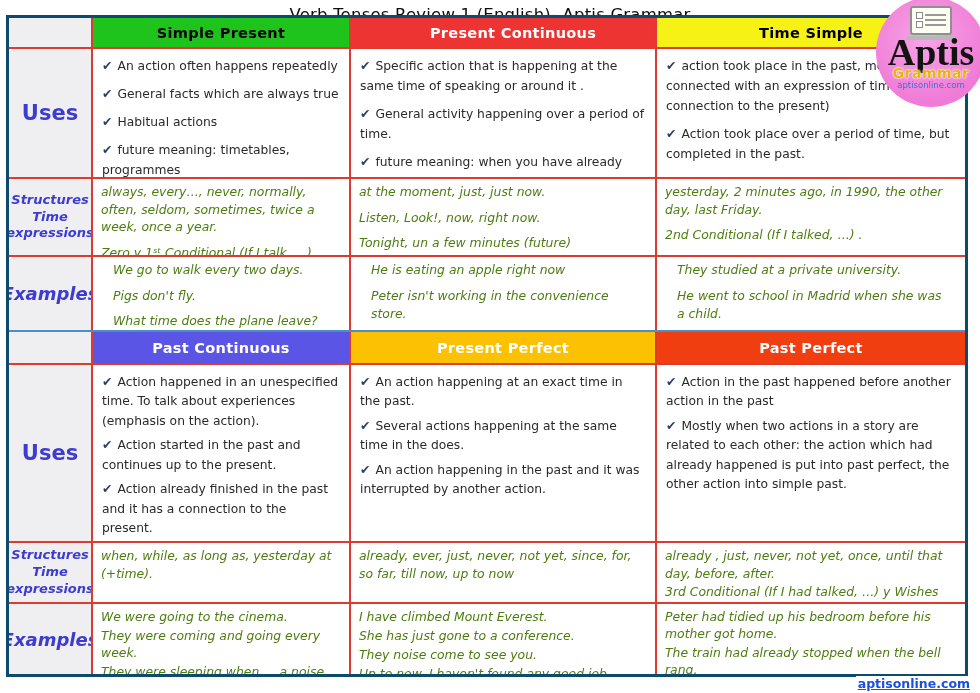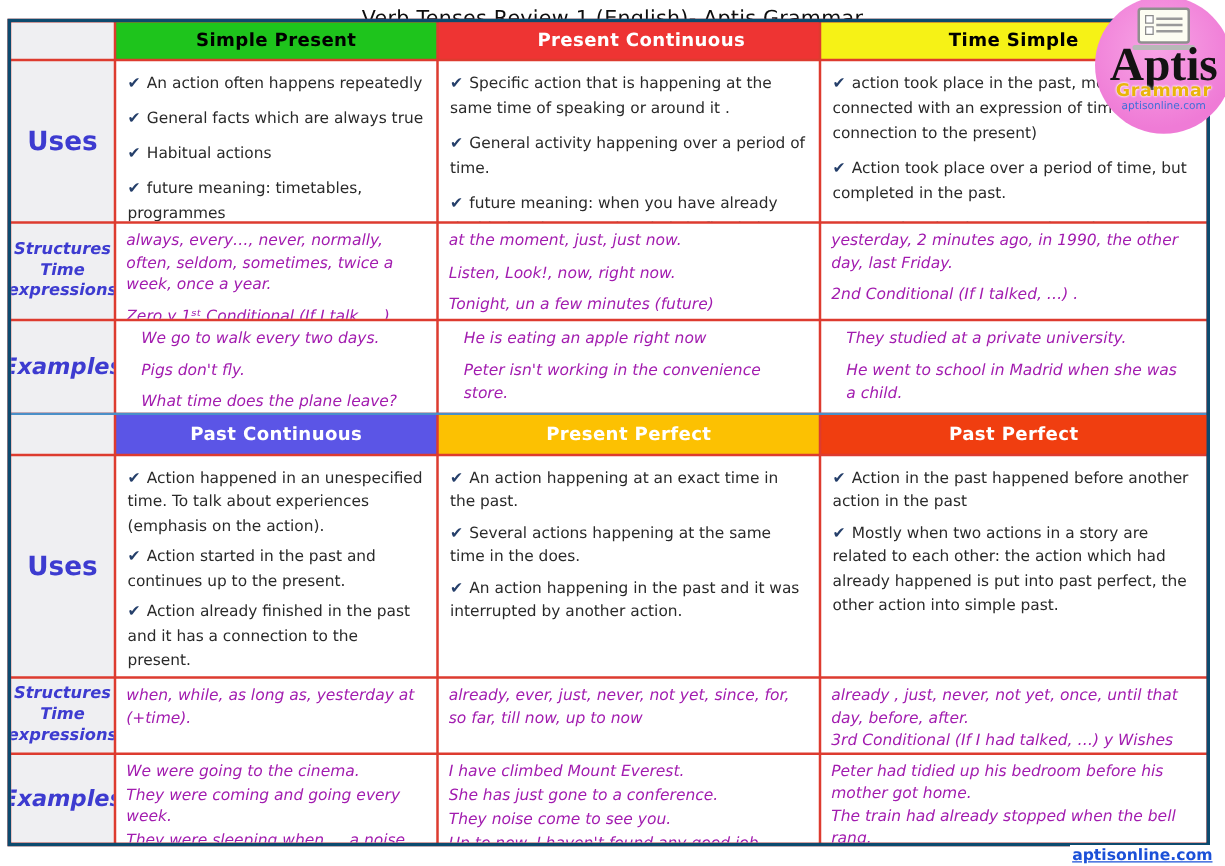--- a/index.html
+++ b/index.html
@@ -29,21 +29,21 @@
     display:flex;align-items:center;justify-content:center;
     font-weight:bold;font-size:14.5px;letter-spacing:.3px;
   }
   .lbl-uses{font-size:21px;font-weight:bold;color:#3d3bd0;}
   .lbl-structures{font-size:13px;font-weight:bold;font-style:italic;color:#3d3bd0;line-height:1.3;}
   .lbl-examples{font-size:18px;font-weight:bold;font-style:italic;color:#3d3bd0;}
   .uses-cell{padding:7px 9px 0;font-size:12.3px;color:#2a2a2a;}
   .uses-cell p{margin:0 0 7px;line-height:1.62;}
   .sec2 .uses-cell p{margin:0 0 4px;line-height:1.58;}
   .check-icon{color:#253f6a;font-size:12.5px;font-weight:bold;margin-right:5px;font-style:normal;}
-  .text-cell{padding:4px 8px 0;font-size:12.4px;color:#a21caf;font-style:italic;}
+  .text-cell{padding:4px 8px 0;font-size:12.4px;color:#4d7c0f;font-style:italic;}
   .text-cell p{margin:0;line-height:1.42;}
   .sec1 .structures-cell p{margin:0 0 8px;}
   .sec2 .structures-cell p{margin:0 0 1px;}
   .sec1 .examples-cell p{margin:0 12px 7px;line-height:1.5;}
   .sec2 .examples-cell p{margin:0 0 2px;line-height:1.38;}
   
   .logo{
     position:absolute;top:-3px;right:-6px;width:110px;height:110px;border-radius:50%;
     background:radial-gradient(circle at 45% 38%,#f8a4e6 0%,#ef7bd6 70%);
     z-index:5;display:flex;flex-direction:column;align-items:center;overflow:hidden;

